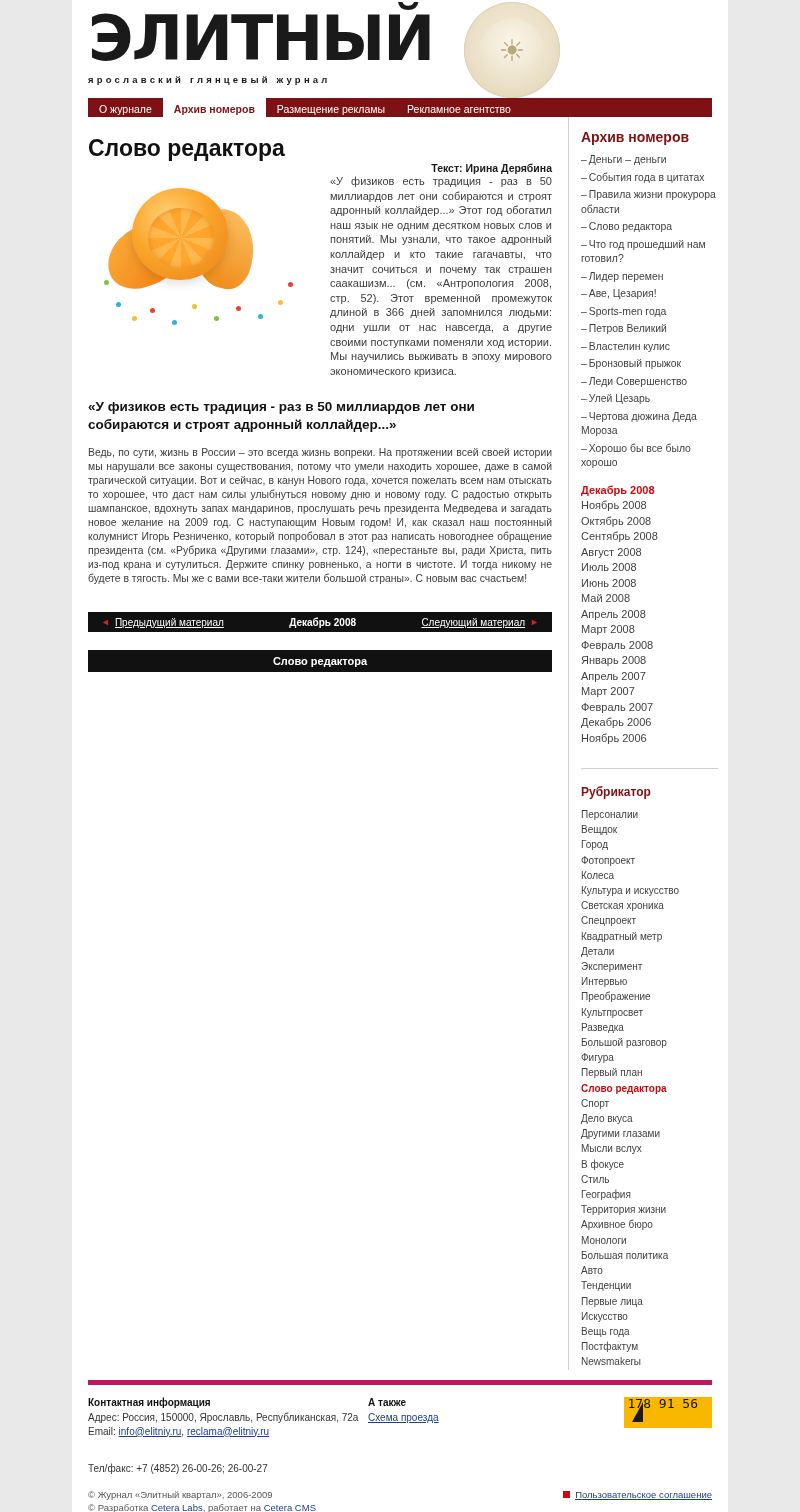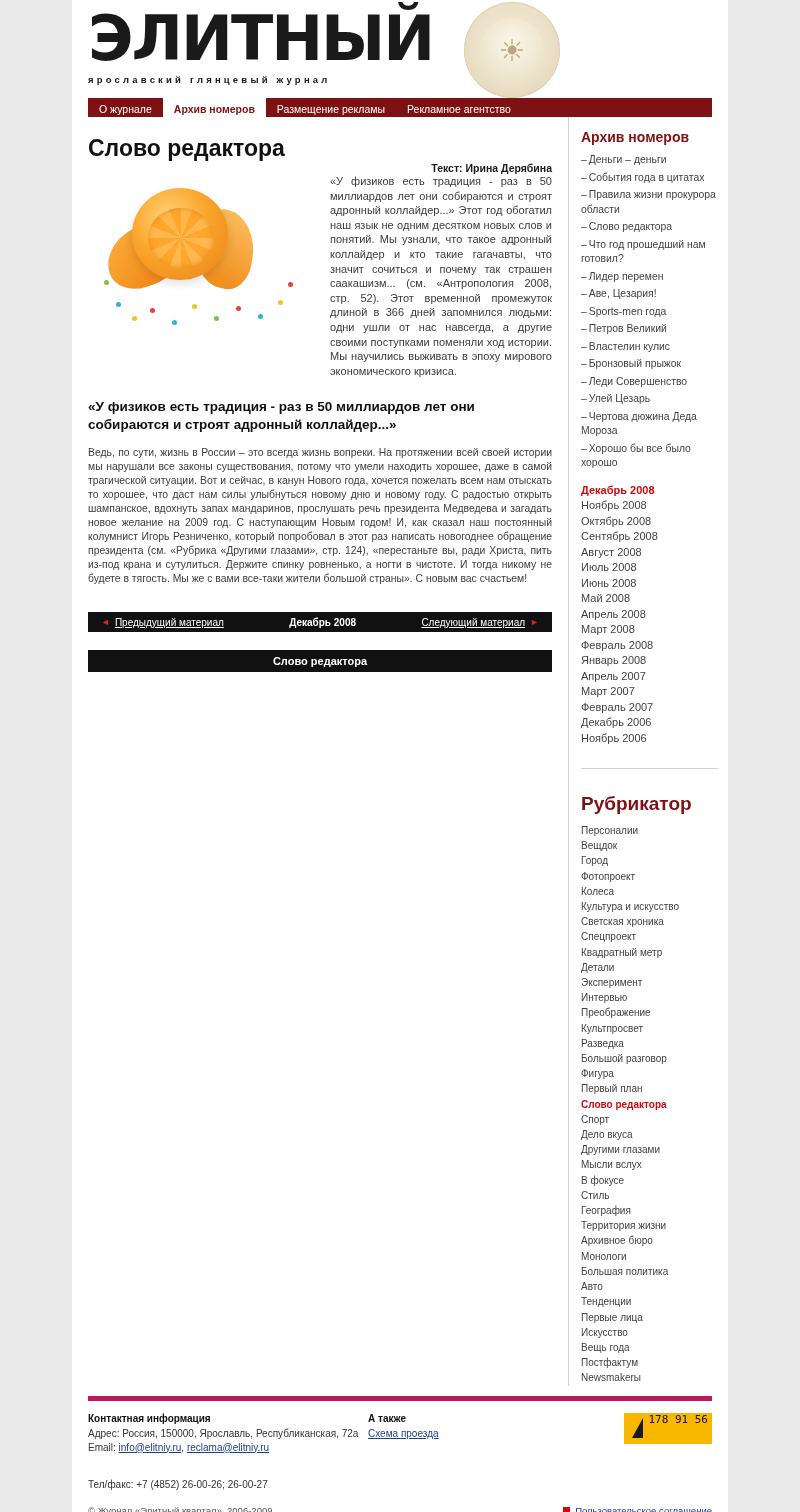--- a/index.html
+++ b/index.html
@@ -231,26 +231,26 @@
   .side-link:before { content: "–"; margin-right: 2px; }
   .issue-list { margin-top: 12px; }
   .issue {
     font-size: 11px;
     line-height: 15.5px;
     color: #3f3f3f;
     cursor: pointer;
   }
   .issue.current { color: #cc0a10; font-weight: bold; }
   .rubric-h {
-    font-size: 19px;
+    font-size: 12px;
     font-weight: bold;
     color: #7e1113;
     margin: 22px 0 8px 0;
     border-top: 1px solid #cfcfcf;
-    padding-top: 24px;
+    padding-top: 16px;
   }
   .rubric {
     font-size: 10px;
     line-height: 15.2px;
     color: #3f3f3f;
     cursor: pointer;
   }
   .rubric.current { color: #cc0a10; font-weight: bold; }
 
   
@@ -277,23 +277,23 @@
     background: #f9b700;
     position: relative;
   }
   .counter .cn-arrow {
     position: absolute; left: 8px; top: 5px;
     width: 0; height: 0;
     border-left: 11px solid transparent;
     border-bottom: 20px solid #1a1a1a;
   }
   .counter .cn-digits {
-    position: absolute; right: 4px; top: 2px;
+    position: absolute; right: 14px; top: 2px;
     font-family: "DejaVu Sans Mono", monospace;
-    font-size: 11px; line-height: 9px; color: #111; text-align: right;
+    font-size: 13px; line-height: 9px; color: #111; text-align: right;
   }
   .legal {
     margin: 14px 16px 0 16px;
     font-size: 9.5px;
     line-height: 13px;
     color: #555;
     display: flex;
     justify-content: space-between;
     padding-bottom: 16px;
   }

